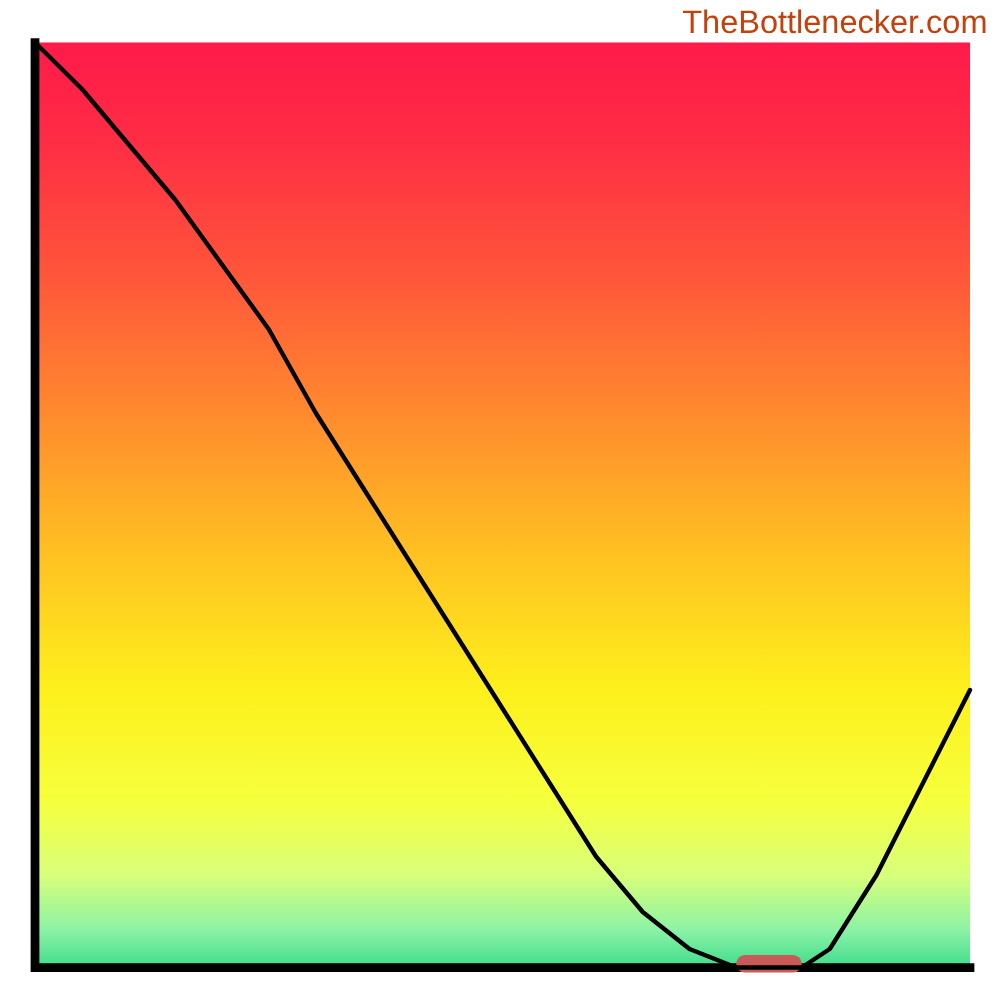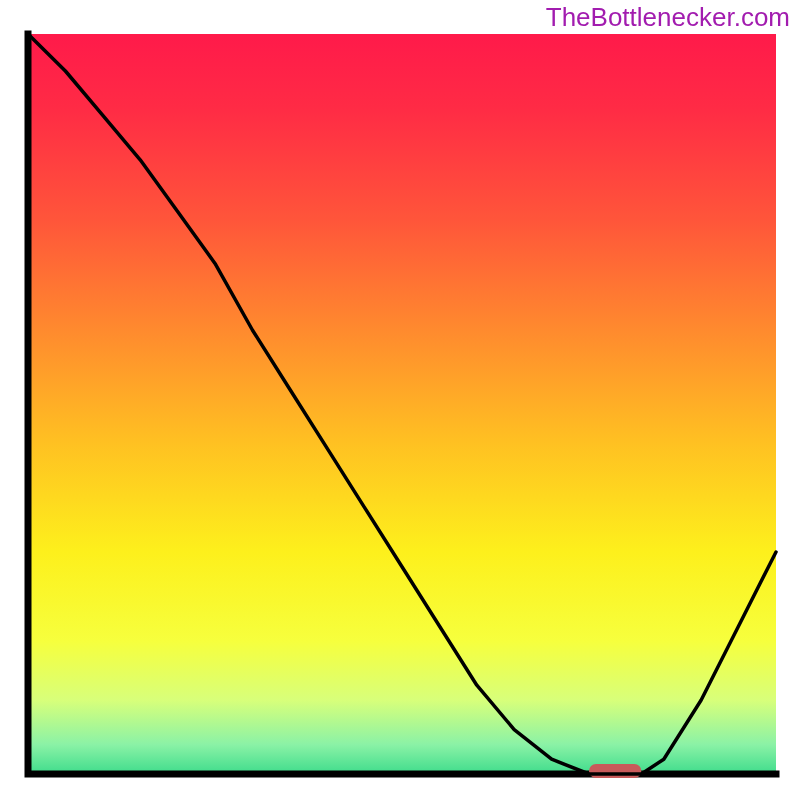--- a/index.html
+++ b/index.html
@@ -14,21 +14,21 @@
     position: relative;
     width: 800px;
     height: 800px;
   }
   .watermark {
     position: absolute;
     top: 2px;
     right: 10px;
     font-size: 26px;
     font-weight: 500;
-    color: #a21caf;
+    color: #c2410c;
     letter-spacing: 0px;
     text-align: center;
   }
   .plot-wrapper {
     position: absolute;
     left: 0;
     top: 0;
     width: 800px;
     height: 800px;
   }

